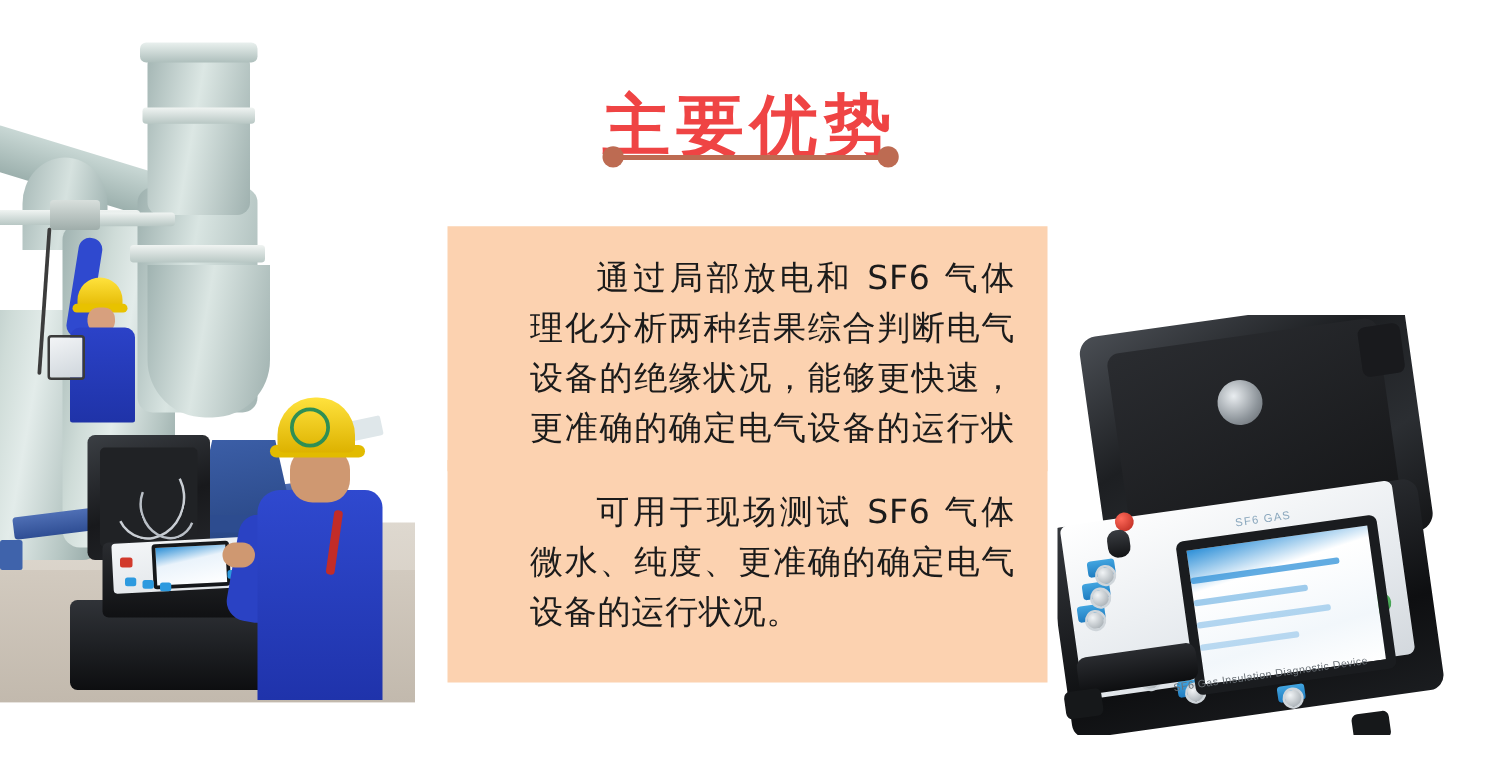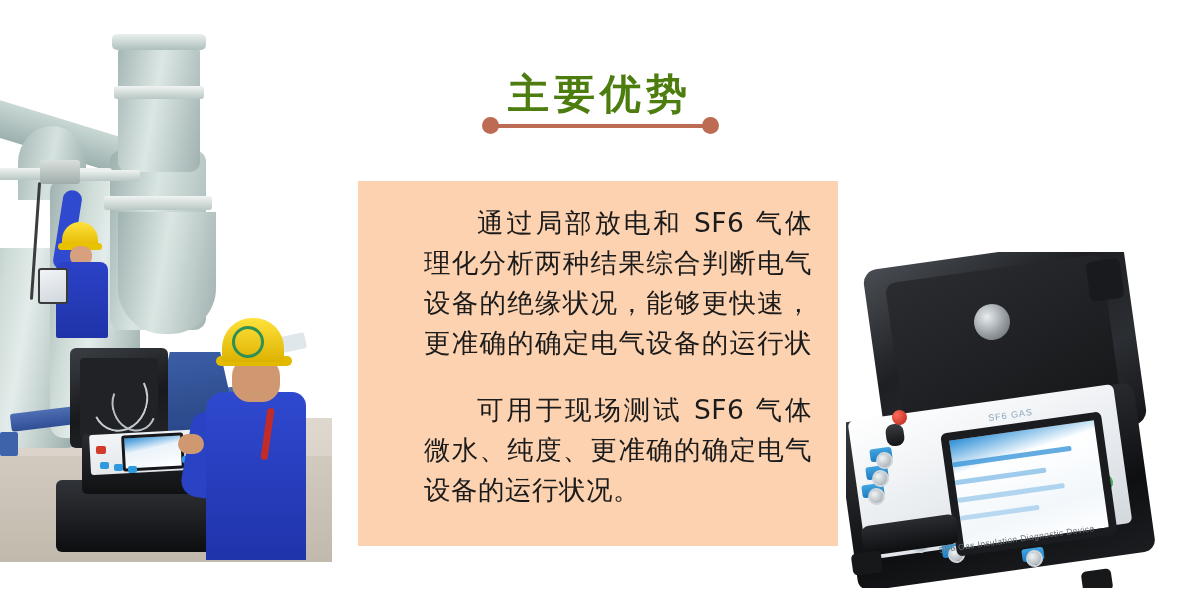--- a/index.html
+++ b/index.html
@@ -7,22 +7,22 @@
     width:1200px;height:606px;
     background:#ffffff;
     font-family:"Liberation Sans","DejaVu Sans",sans-serif;
     overflow:hidden;position:relative;
   }
   .stage{position:absolute;inset:0;width:1200px;height:606px;}
 
   
   .title-wrap{position:absolute;left:430px;top:74px;width:340px;height:70px;text-align:center;}
   .title-text{
-    font-size:41px;font-weight:700;letter-spacing:5px;
-    color:#4d7c0f;line-height:1;
+    font-size:54px;font-weight:700;letter-spacing:5px;
+    color:#ef4444;line-height:1;
     font-family:"DejaVu Sans","Liberation Sans",sans-serif;
     white-space:nowrap;
   }
   .title-rule{position:absolute;left:0;top:42px;width:340px;height:20px;}
   .rule-bar{position:absolute;left:58px;top:8px;width:224px;height:4px;background:#bd6b52;border-radius:2px;}
   .rule-dot{position:absolute;top:1px;width:17px;height:17px;border-radius:50%;background:#bd6b52;}
   .rule-dot.left{left:52px;}
   .rule-dot.right{left:272px;}
 
   

